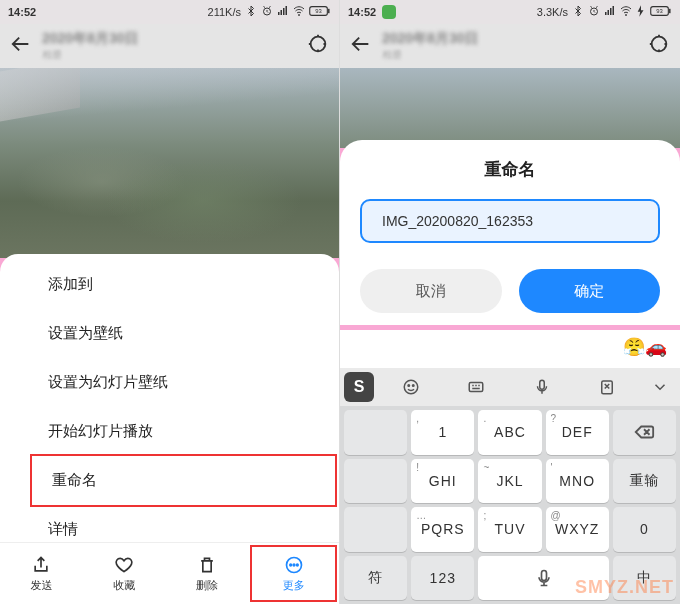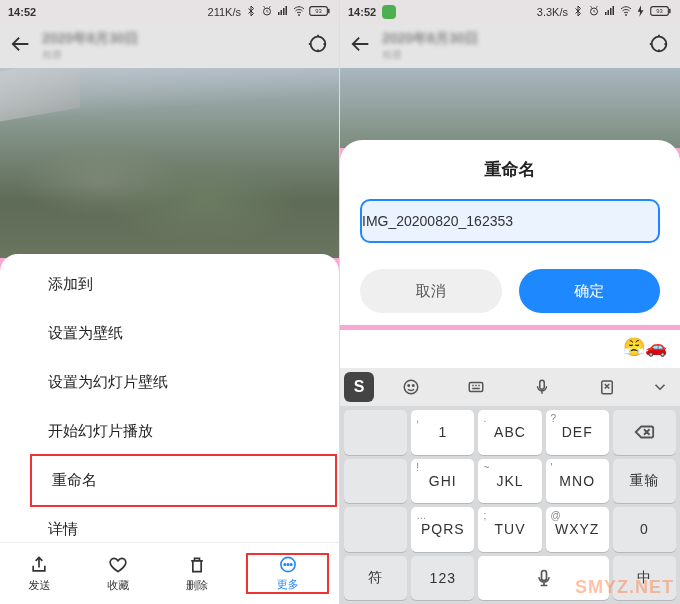--- a/index.html
+++ b/index.html
@@ -30,30 +30,30 @@
   }
   .wing { position:absolute; left:-40px; top:0; width:120px; height:50px; background: linear-gradient(135deg,#ddd,#aaa); transform: skewY(-10deg); opacity:0.6; }
 
   
   .sheet-left { position: absolute; left:0; right:0; bottom:0; top: 254px; background: #fff; border-radius: 18px 18px 0 0; padding-top: 6px; padding-left: 28px; }
   .menu-item { padding: 15px 20px; font-size: 15px; color: #222; }
   .menu-item.hl { border: 2px solid #e33; margin: -2px 2px; }
   .bottom-toolbar { position:absolute; bottom:0; left:0; right:0; height: 62px; display:flex; border-top: 1px solid #eee; }
   .tool-btn { flex:1; display:flex; flex-direction:column; align-items:center; justify-content:center; gap:3px; font-size:11px; color:#333; }
   .tool-btn svg { width:20px; height:20px; }
-  .tool-btn.more { color:#1e88ff; border:2px solid #e33; margin:10px;justify-content:space-between; }
+  .tool-btn.more { color:#1e88ff; border:2px solid #e33; margin:2px; }
   .tool-btn.more svg { stroke:#1e88ff; }
 
   
   .photo-area-r { position:absolute; top:68px; left:0; right:0; height:80px; background: linear-gradient(180deg,#a9b7bf,#7c8b7d); }
 
   
   .dialog { position:absolute; left:0; right:0; top: 140px; background:#fff; border-radius: 22px 22px 0 0; padding: 18px 20px 12px; }
   .dialog-title { text-align:center; font-size:17px; font-weight:600; color:#222; margin-bottom:18px; }
-  .dialog-input { width:100%; height:44px; border:2px solid #1e88ff; border-radius:10px; padding:0 0; font-size:14px; color:#333; background:#eaf3ff; outline:none; }
+  .dialog-input { width:100%; height:44px; border:2px solid #1e88ff; border-radius:10px; padding:0 20px; font-size:14px; color:#333; background:#eaf3ff; outline:none; }
   .dialog-btns { display:flex; gap:17px; margin-top:26px;align-items:flex-end; }
   .dlg-btn { flex:1; height:44px; border-radius:22px; border:none; font-size:15px; display:flex; align-items:center; justify-content:center; }
   .dlg-cancel { background:#efefef; color:#555; }
   .dlg-confirm { background:#1e88ff; color:#fff; }
 
   
   .kb-wrap { position:absolute; left:0; right:0; bottom:0; top:330px; background:#f7f7f7; }
   .kb-suggest { height:38px; background:#fff; position:relative; }
   .kb-emoji { position:absolute; right:12px; top:6px; font-size:18px; }
   .kb-toolbar { height:38px; background:#eaeaea; display:flex; align-items:center; }

